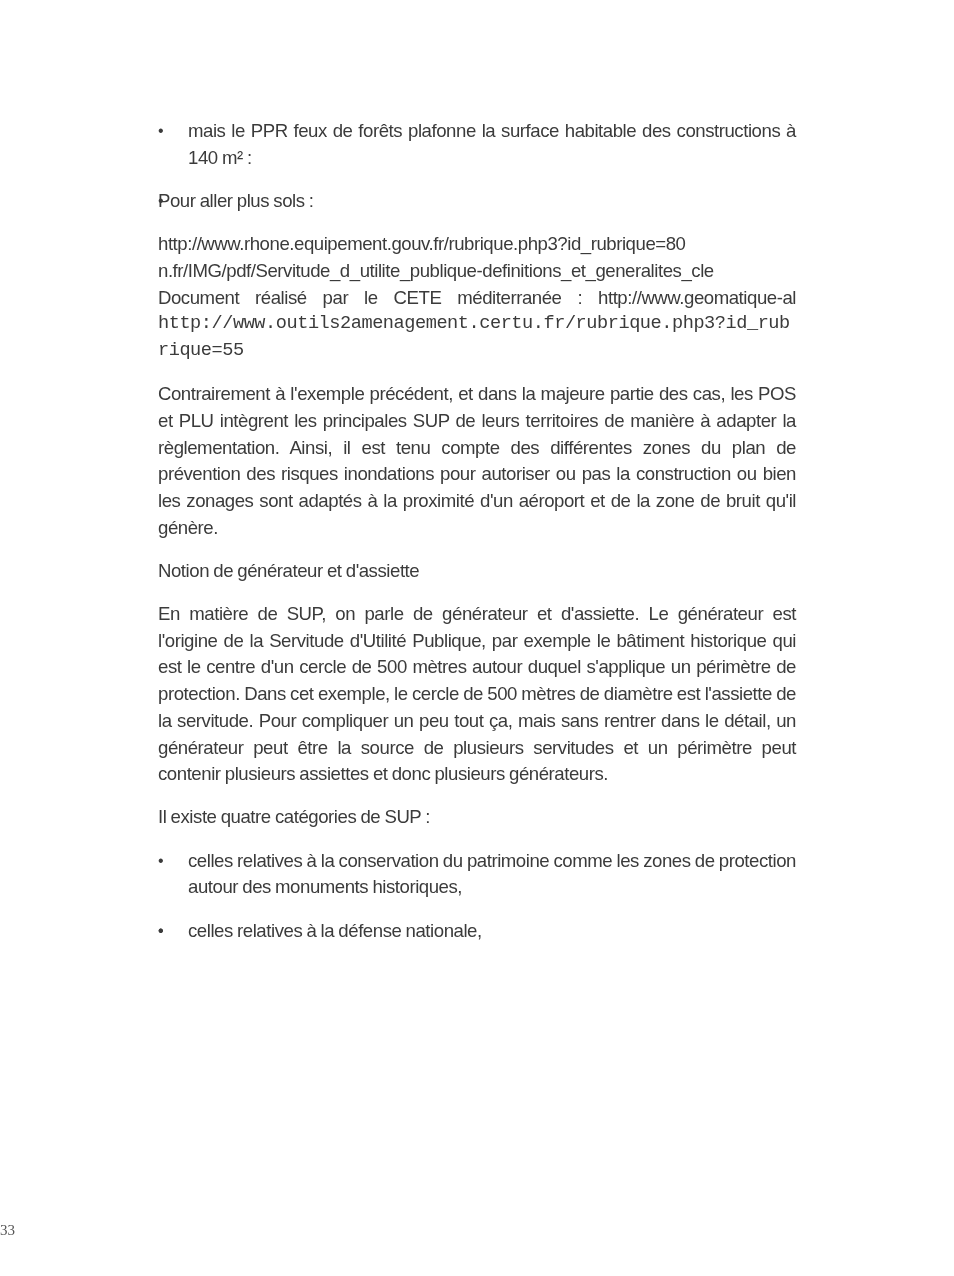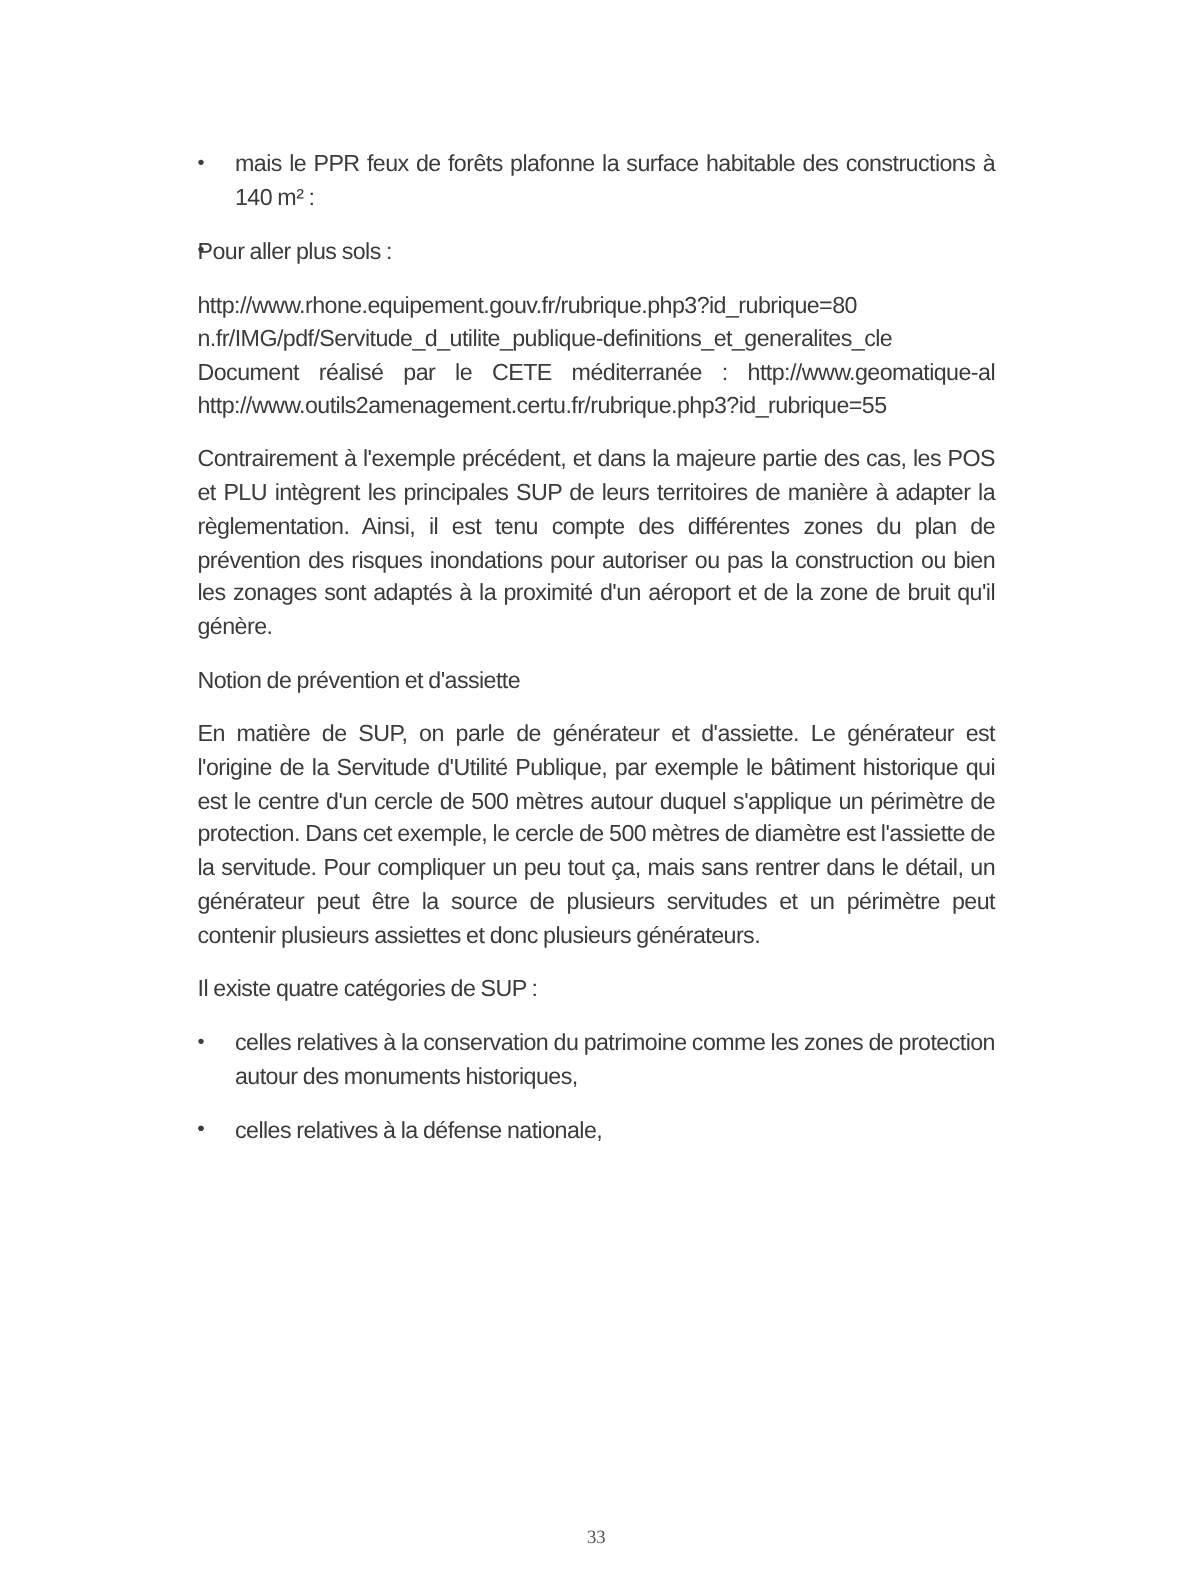--- a/index.html
+++ b/index.html
@@ -43,27 +43,27 @@
       top: 0;
       font-size: 16px;
     }
     .links {
       margin: 0 0 16.5px 0;
       text-align: justify;
       text-align-last: justify;
       word-break: break-all;
     }
     .links span { display: block; }
-    .links .last { text-align-last: left; }
+    .links .last { text-align-last: left; font-family: Liberation Mono, monospace; }
     .page-number {
       position: absolute;
       left: 0;
       width: 954px;
       top: 1222px;
-      text-align: center;
+      text-align: left;
       font-family: "Liberation Serif", serif;
       font-size: 15px;
       color: #555555;
     }
   </style>
 </head>
 <body>
 
 <div class="page">
 
@@ -80,21 +80,21 @@
 
   <div class="links">
     <span>http://www.rhone.equipement.gouv.fr/rubrique.php3?id_rubrique=80</span>
     <span>n.fr/IMG/pdf/Servitude_d_utilite_publique-definitions_et_generalites_cle</span>
     <span>Document réalisé par le CETE méditerranée : http://www.geomatique-al</span>
     <span class="last">http://www.outils2amenagement.certu.fr/rubrique.php3?id_rubrique=55</span>
   </div>
 
   <p class="para">Contrairement à l'exemple précédent, et dans la majeure partie des cas, les POS et PLU intègrent les principales SUP de leurs territoires de manière à adapter la règlementation. Ainsi, il est tenu compte des différentes zones du plan de prévention des risques inondations pour autoriser ou pas la construction ou bien les zonages sont adaptés à la proximité d'un aéroport et de la zone de bruit qu'il génère.</p>
 
-  <p class="para">Notion de prévention et d'assiette</p>
+  <p class="para">Notion de générateur et d'assiette</p>
 
   <p class="para">En matière de SUP, on parle de générateur et d'assiette. Le générateur est l'origine de la Servitude d'Utilité Publique, par exemple le bâtiment historique qui est le centre d'un cercle de 500 mètres autour duquel s'applique un périmètre de protection. Dans cet exemple, le cercle de 500 mètres de diamètre est l'assiette de la servitude. Pour compliquer un peu tout ça, mais sans rentrer dans le détail, un générateur peut être la source de plusieurs servitudes et un périmètre peut contenir plusieurs assiettes et donc plusieurs générateurs.</p>
 
   <p class="para">Il existe quatre catégories de SUP :</p>
 
   <div class="bullet-item">
     <span class="bullet">•</span>
     <span>celles relatives à la conservation du patrimoine comme les zones de protection autour des monuments historiques,</span>
   </div>
   <div class="bullet-item">

